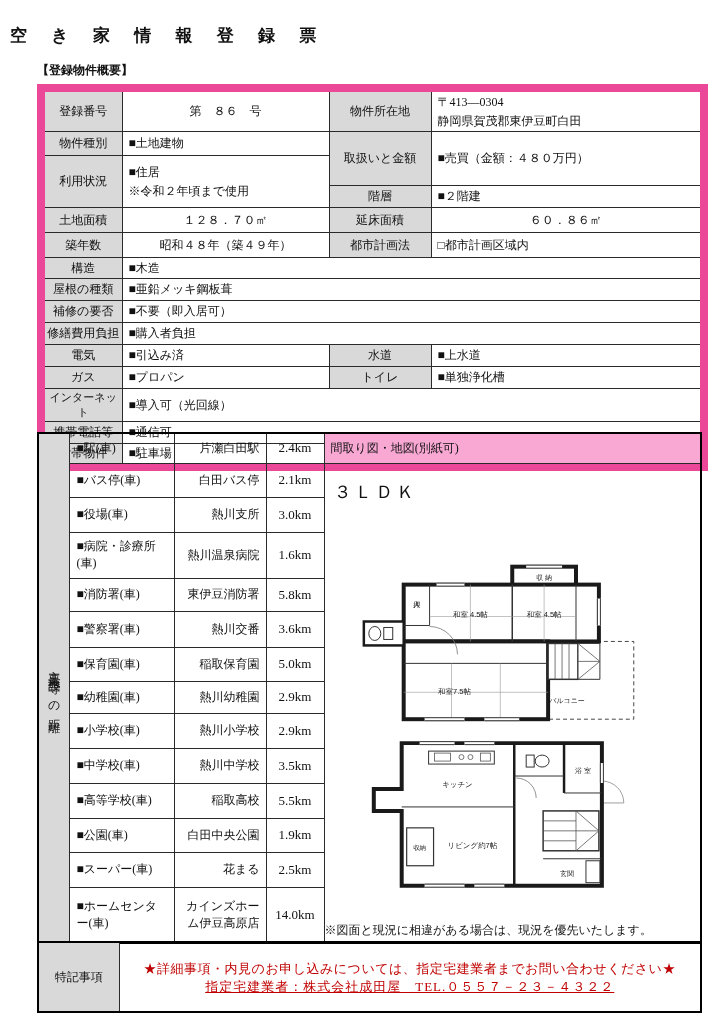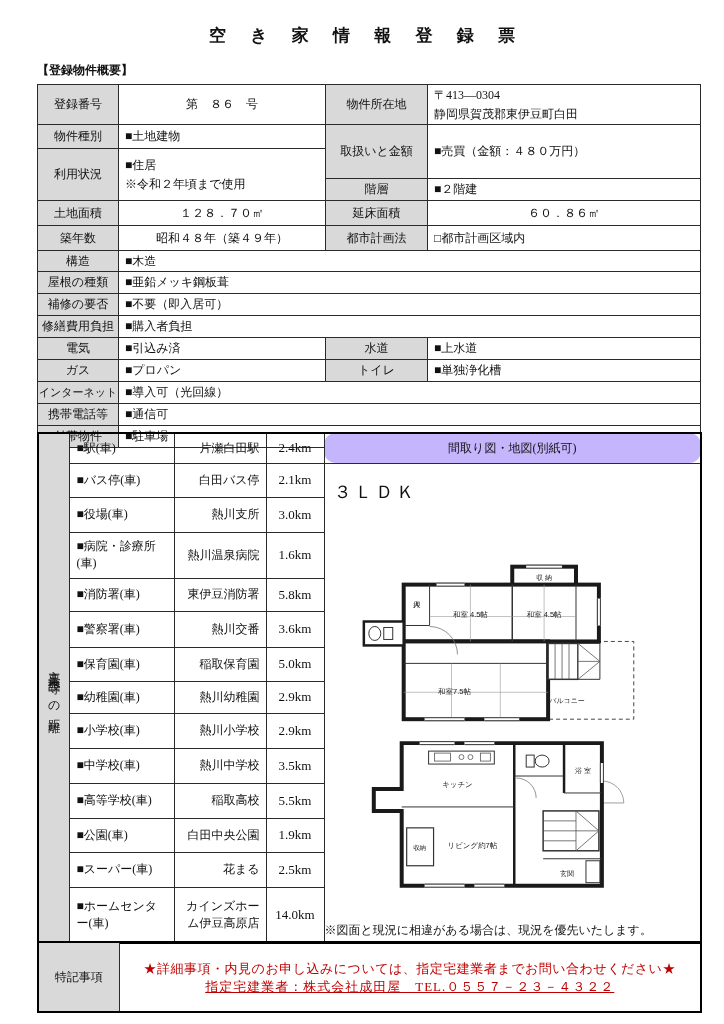--- a/index.html
+++ b/index.html
@@ -6,46 +6,46 @@
   html,body { width:724px; height:1024px; }
   body {
     background:#ffffff;
     font-family:"Liberation Serif","DejaVu Serif",serif;
     color:#111;
     position:relative;
     overflow:hidden;
   }
   .title {
     position:absolute; top:24px; left:0; width:724px;
-    text-align:center; font-size:17px; font-weight:bold;
+    font-size:17px; font-weight:bold;
     letter-spacing:10px; text-indent:10px;
   }
   .section-heading {
     position:absolute; top:62px; left:37px;
     font-size:12px; font-weight:bold;
   }
   table { border-collapse:collapse; table-layout:fixed; }
   td {
     border:1px solid #2a2a2a; font-size:12px; padding:1px 6px;
     overflow:hidden; vertical-align:middle; word-break:break-all;
   }
   .lbl { background:#d9d9d9; text-align:center; padding:1px 2px; }
   .ctr { text-align:center; }
-  .main-table { position:absolute; left:37px; top:84px; width:663px; border:1px solid #ec4899;padding-left:48px; }
+  .main-table { position:absolute; left:37px; top:84px; width:663px; border:8px solid #ec4899;padding-left:48px; }
   .dist-table { position:absolute; left:37px; top:432px; width:663px; border:2px solid #000; }
   .rem-table  { position:absolute; left:37px; top:941px; width:663px; border:2px solid #000; }
   .vlabel {
     background:#d9d9d9; text-align:center; vertical-align:middle;
     writing-mode:vertical-rl; text-orientation:upright;
     letter-spacing:3px; font-size:12px; padding:4px 0;
   }
   .fac { text-align:left; padding-left:7px; }
   .nm  { text-align:right; padding-left:7px; }
   .km  { text-align:center; font-size:13px; padding:1px 4px; }
-  .fp-header { background:#c4b5fd; text-align:center; font-size:12px;border-radius:12px; }
+  .fp-header { background:#f9a8d4; text-align:left; font-size:12px; }
   .fp-cell { padding:0; position:relative; vertical-align:top; }
   .fp-type { position:absolute; top:16px; left:9px; font-size:18px; letter-spacing:3px; }
   .fp-note { position:absolute; bottom:3px; left:0; width:100%; text-align:left; font-size:12px; }
   .fp-svg { position:absolute; top:0; left:0; width:100%; height:100%; }
   .rem-cell { text-align:center; padding:6px 4px 4px 4px; }
   .rem-line1 { font-size:13px; letter-spacing:0.5px; }
   .rem-line2 { font-size:13px; text-decoration:underline; letter-spacing:1px; }
   .two-line div { line-height:1.55; }
   svg text { font-family:"Liberation Sans","DejaVu Sans",sans-serif; fill:#222; }
   .vtxt { writing-mode:vertical-rl; text-orientation:upright; }

